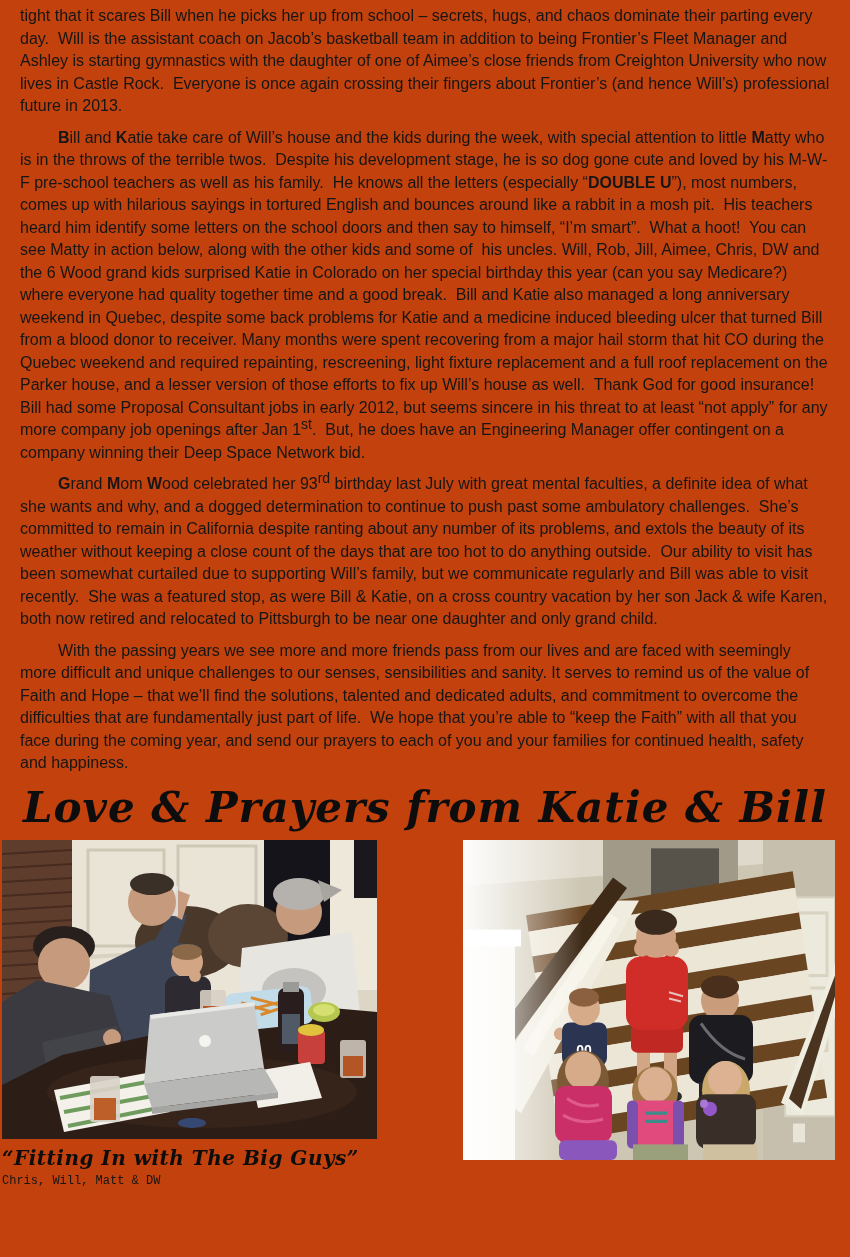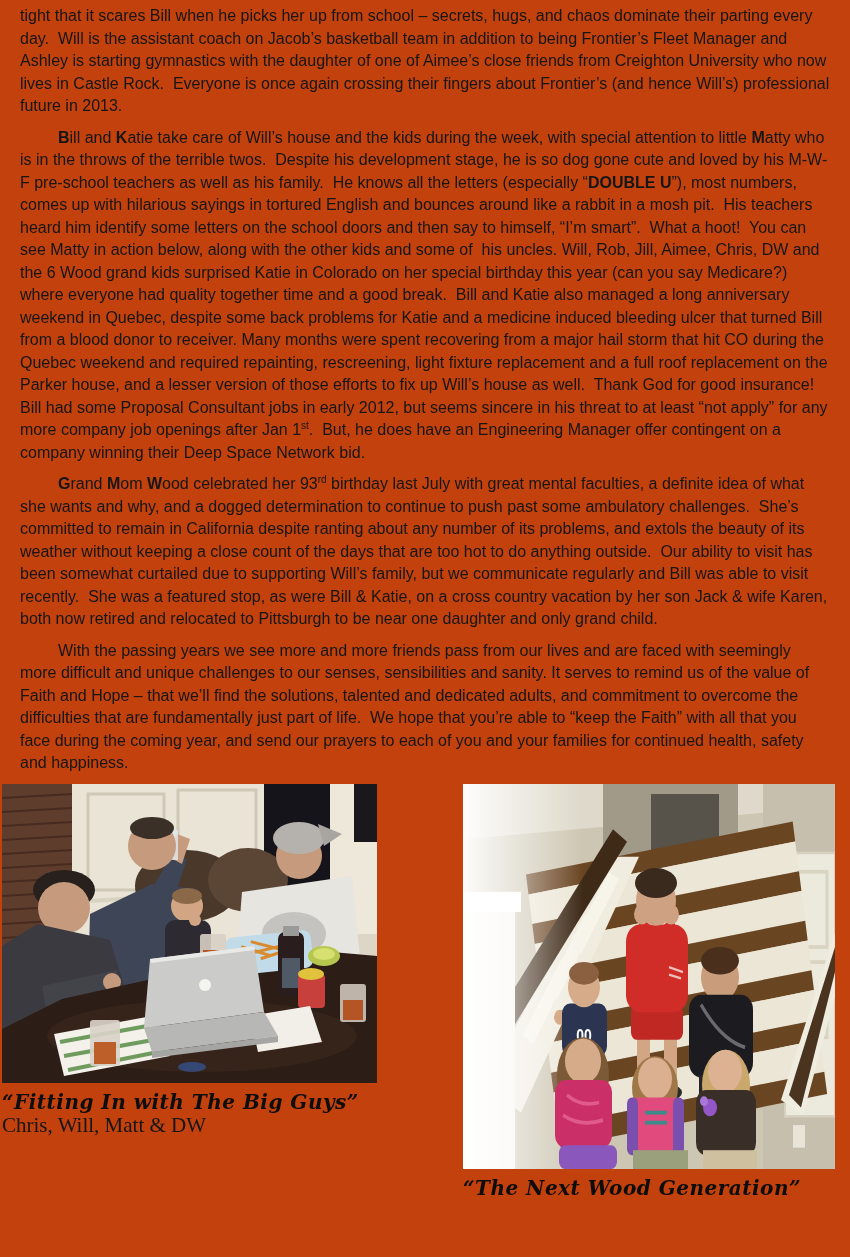--- a/index.html
+++ b/index.html
@@ -14,21 +14,21 @@
   .letter{
     padding:5px 20px 0 20px;
     font-size:16px;
     line-height:22.5px;
   }
   .letter p{
     margin:0 0 9px 0;
     white-space:pre-wrap;
   }
   .letter p.indent{text-indent:38px;}
-  .letter sup{font-size:10px;line-height:0;vertical-align:super;}
+  .letter sup{font-size:14px;line-height:0;vertical-align:super;}
   .letter b{font-weight:bold;}
   .closing{
     text-align:center;
     font-family:"DejaVu Serif",serif;
     font-style:italic;
     font-weight:bold;
     font-size:42px;
     line-height:48px;
     letter-spacing:1px;
     margin:0 0 8px 0;
@@ -40,52 +40,53 @@
     padding-left:2px;
     gap:86px;
   }
   .photo-block{margin:0;}
   .photo{
     overflow:hidden;
     background:#222;
     line-height:0;
   }
   .photo-left{width:375px;height:299px;}
-  .photo-right{width:372px;height:385px;}
+  .photo-right{width:372px;height:320px;}
   .photo svg{width:100%;height:100%;display:block;}
   figcaption{text-align:left;margin-top:7px;}
   .cap-script{
     font-family:"DejaVu Serif",serif;
     font-style:italic;
     font-weight:bold;
     font-size:20px;
     line-height:24px;
     letter-spacing:0.5px;
     color:#0d0d0d;
   }
   .cap-names{
-    font-family:Liberation Serif, serif;
-    font-size:21px;
+    font-family:Liberation Mono, monospace;
+    font-size:12px;
     line-height:21px;
     margin-top:1px;
     color:#161616;
   }
 </style>
 </head>
 <body>
 
 <div class="page">
 
   <div class="letter">
       <p class=""><span>tight that it scares Bill when he picks her up from school – secrets, hugs, and chaos dominate their parting every day.  Will is the assistant coach on Jacob’s basketball team in addition to being Frontier’s Fleet Manager and Ashley is starting gymnastics with the daughter of one of Aimee’s close friends from Creighton University who now lives in Castle Rock.  Everyone is once again crossing their fingers about Frontier’s (and hence Will’s) professional future in 2013.</span></p>
       <p class="indent"><b>B</b><span>ill and </span><b>K</b><span>atie take care of Will’s house and the kids during the week, with special attention to little </span><b>M</b><span>atty who is in the throws of the terrible twos.  Despite his development stage, he is so dog gone cute and loved by his M-W-F pre-school teachers as well as his family.  He knows all the letters (especially “</span><b>DOUBLE U</b><span>”), most numbers, comes up with hilarious sayings in tortured English and bounces around like a rabbit in a mosh pit.  His teachers heard him identify some letters on the school doors and then say to himself, “I’m smart”.  What a hoot!  You can see Matty in action below, along with the other kids and some of  his uncles. Will, Rob, Jill, Aimee, Chris, DW and the 6 Wood grand kids surprised Katie in Colorado on her special birthday this year (can you say Medicare?) where everyone had quality together time and a good break.  Bill and Katie also managed a long anniversary weekend in Quebec, despite some back problems for Katie and a medicine induced bleeding ulcer that turned Bill from a blood donor to receiver. Many months were spent recovering from a major hail storm that hit CO during the Quebec weekend and required repainting, rescreening, light fixture replacement and a full roof replacement on the Parker house, and a lesser version of those efforts to fix up Will’s house as well.  Thank God for good insurance!  Bill had some Proposal Consultant jobs in early 2012, but seems sincere in his threat to at least “not apply” for any more company job openings after Jan 1</span><sup>st</sup><span>.  But, he does have an Engineering Manager offer contingent on a company winning their Deep Space Network bid.</span></p>
       <p class="indent"><b>G</b><span>rand </span><b>M</b><span>om </span><b>W</b><span>ood celebrated her 93</span><sup>rd</sup><span> birthday last July with great mental faculties, a definite idea of what she wants and why, and a dogged determination to continue to push past some ambulatory challenges.  She’s committed to remain in California despite ranting about any number of its problems, and extols the beauty of its weather without keeping a close count of the days that are too hot to do anything outside.  Our ability to visit has been somewhat curtailed due to supporting Will’s family, but we communicate regularly and Bill was able to visit recently.  She was a featured stop, as were Bill &amp; Katie, on a cross country vacation by her son Jack &amp; wife Karen, both now retired and relocated to Pittsburgh to be near one daughter and only grand child.</span></p>
       <p class="indent"><span>With the passing years we see more and more friends pass from our lives and are faced with seemingly more difficult and unique challenges to our senses, sensibilities and sanity. It serves to remind us of the value of Faith and Hope – that we’ll find the solutions, talented and dedicated adults, and commitment to overcome the difficulties that are fundamentally just part of life.  We hope that you’re able to “keep the Faith” with all that you face during the coming year, and send our prayers to each of you and your families for continued health, safety and happiness.</span></p>
     </div>
 
+  <div class="closing">Love &amp; Prayers from Katie &amp; Bill</div>
 
   <div class="photos">
 
     <figure class="photo-block">
       <div class="photo photo-left">
         <svg viewBox="0 0 375 299" preserveAspectRatio="none">
 
           <rect width="375" height="299" fill="#1d1a18"></rect>
           <rect x="0" y="0" width="70" height="218" fill="#5f3d2d"></rect>
           <g stroke="#472b1f" stroke-width="2">
@@ -281,18 +282,17 @@
 
           <ellipse cx="263" cy="240" rx="24" ry="28" fill="#caa76a"></ellipse>
           <circle cx="262" cy="229" r="17" fill="#dcb292"></circle>
           <rect x="233" y="244" width="60" height="52" rx="10" fill="#3a2f28"></rect>
           <circle cx="247" cy="258" r="7" fill="#9357c8"></circle>
           <circle cx="241" cy="253" r="4" fill="#a877d8"></circle>
           <rect x="240" y="292" width="54" height="15" fill="#cfc0a0"></rect>
         </svg>
       </div>
       <figcaption>
-        <div class="cap-script">“The Next Wood Generation”</div>
       </figcaption>
     </figure>
 
   </div>
 </div>
 
 </body></html>

